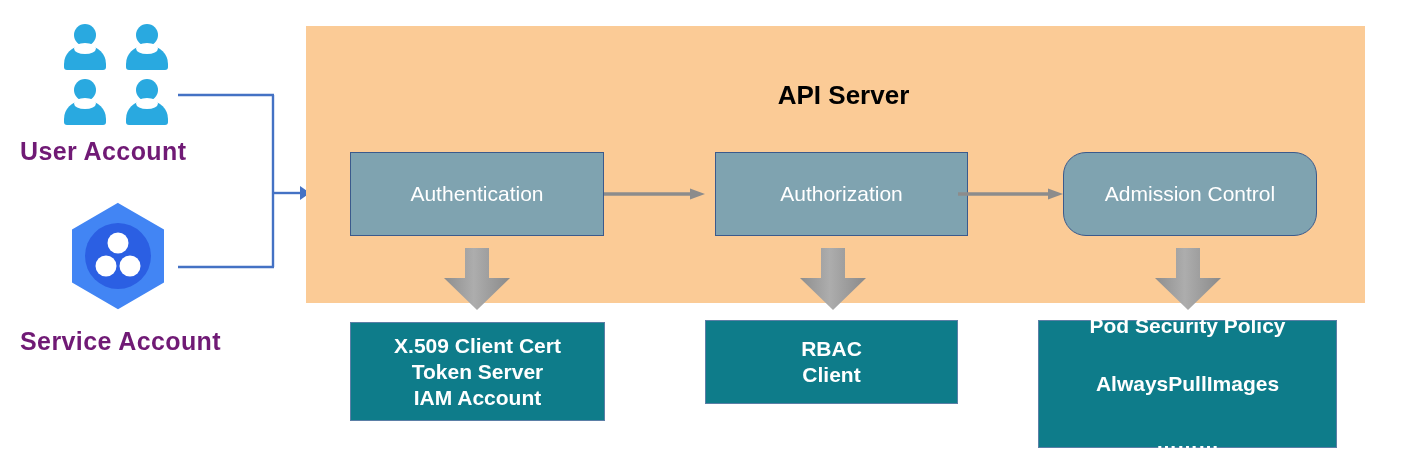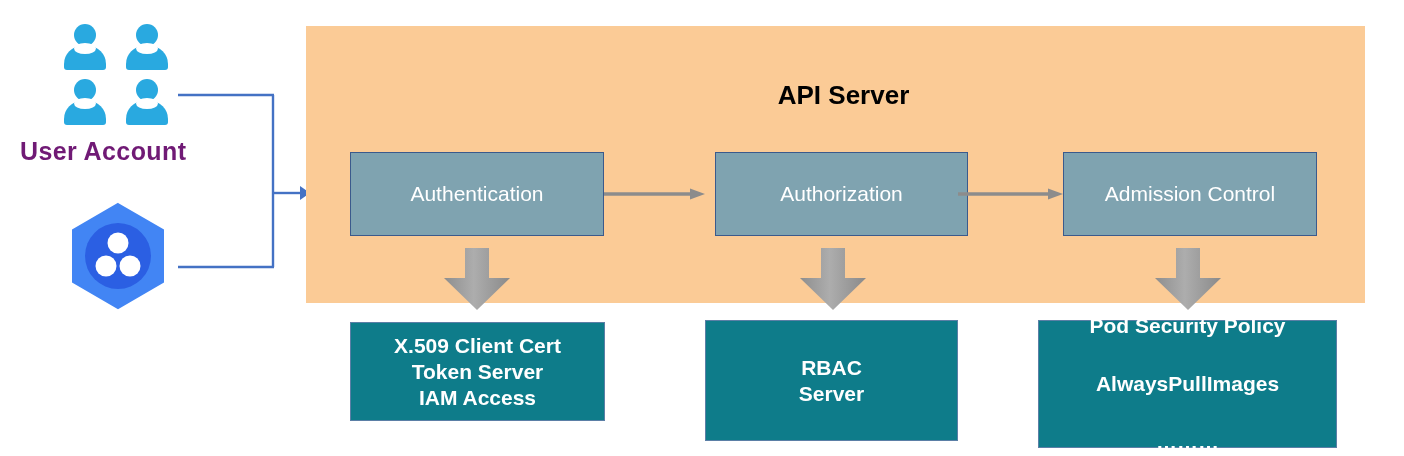--- a/index.html
+++ b/index.html
@@ -120,21 +120,21 @@
     font-size: 21px;
     display: flex;
     align-items: center;
     justify-content: center;
     box-sizing: border-box;
     top: 152px;
     height: 84px;
   }
   #stage-authentication { left: 350px; width: 254px; }
   #stage-authorization  { left: 705px; width: 253px; margin-left: 10px; }
-  #stage-admission      { left: 1063px; width: 254px; }
+  #stage-admission      { left: 1063px; width: 254px; border-radius: 23px; }
 
   
   .h-arrow {
     position: absolute;
     top: 188px;
     height: 12px;
   }
   #h-arrow-1 { left: 604px; width: 101px; }
   #h-arrow-2 { left: 958px; width: 105px; }
 
@@ -159,21 +159,21 @@
     font-size: 21px;
     line-height: 26px;
     text-align: center;
     display: flex;
     flex-direction: column;
     align-items: center;
     justify-content: center;
     box-sizing: border-box;
   }
   #detail-box-auth     { left: 350px; top: 322px; width: 255px; height: 99px; }
-  #detail-box-authz    { left: 705px; top: 320px; width: 253px; height: 121px; }
+  #detail-box-authz    { left: 705px; top: 320px; width: 253px; height: 84px; }
   #detail-box-admission{ left: 1038px; top: 320px; width: 299px; height: 128px; gap: 32px; }
   .detail-line { display: block; }
 </style>
 </head>
 <body>
 
 <div id="canvas">
 
   <div class="users-icon">
     <div class="person">
@@ -202,20 +202,21 @@
 
   <svg class="sa-icon" viewBox="0 0 120 120">
     <polygon points="60,8 105,34 105,86 60,112 15,86 15,34" fill="#4285F4"></polygon>
     <polygon points="60,8 105,34 105,86 60,112 15,86 15,34" fill="none" stroke="#4285F4" stroke-width="2"></polygon>
     <circle cx="60" cy="60" r="33" fill="#2B5FE3"></circle>
     <circle cx="60" cy="47" r="10.5" fill="#ffffff"></circle>
     <circle cx="48" cy="70" r="10.5" fill="#ffffff"></circle>
     <circle cx="72" cy="70" r="10.5" fill="#ffffff"></circle>
   </svg>
 
+  <div class="identity-label" id="service-account-label">Service Account</div>
 
   <svg class="bracket" viewBox="0 0 132 176">
     <g stroke="#4472C4" stroke-width="2.4" fill="none">
       <line x1="0" y1="2" x2="96" y2="2"></line>
       <line x1="0" y1="174" x2="96" y2="174"></line>
       <line x1="95" y1="2" x2="95" y2="174"></line>
       <line x1="95" y1="100" x2="124" y2="100"></line>
     </g>
     <polygon points="122,93 132,100 122,107" fill="#4472C4"></polygon>
   </svg>
@@ -269,26 +270,26 @@
         <stop offset="45%" stop-color="#ADADAD"></stop>
         <stop offset="100%" stop-color="#8A8A8A"></stop>
       </linearGradient>
     </defs>
     <polygon points="21,0 45,0 45,30 66,30 33,62 0,30 21,30" fill="url(#gradDown3)"></polygon>
   </svg>
 
   <div class="detail-box" id="detail-box-auth">
     <span class="detail-line">X.509 Client Cert</span>
     <span class="detail-line">Token Server</span>
-    <span class="detail-line">IAM Access</span>
+    <span class="detail-line">IAM Account</span>
   </div>
 
   <div class="detail-box" id="detail-box-authz">
     <span class="detail-line">RBAC</span>
-    <span class="detail-line">Server</span>
+    <span class="detail-line">Client</span>
   </div>
 
   <div class="detail-box" id="detail-box-admission">
     <span class="detail-line">Pod Security Policy</span>
     <span class="detail-line">AlwaysPullImages</span>
     <span class="detail-line">………</span>
   </div>
 
 </div>
 

